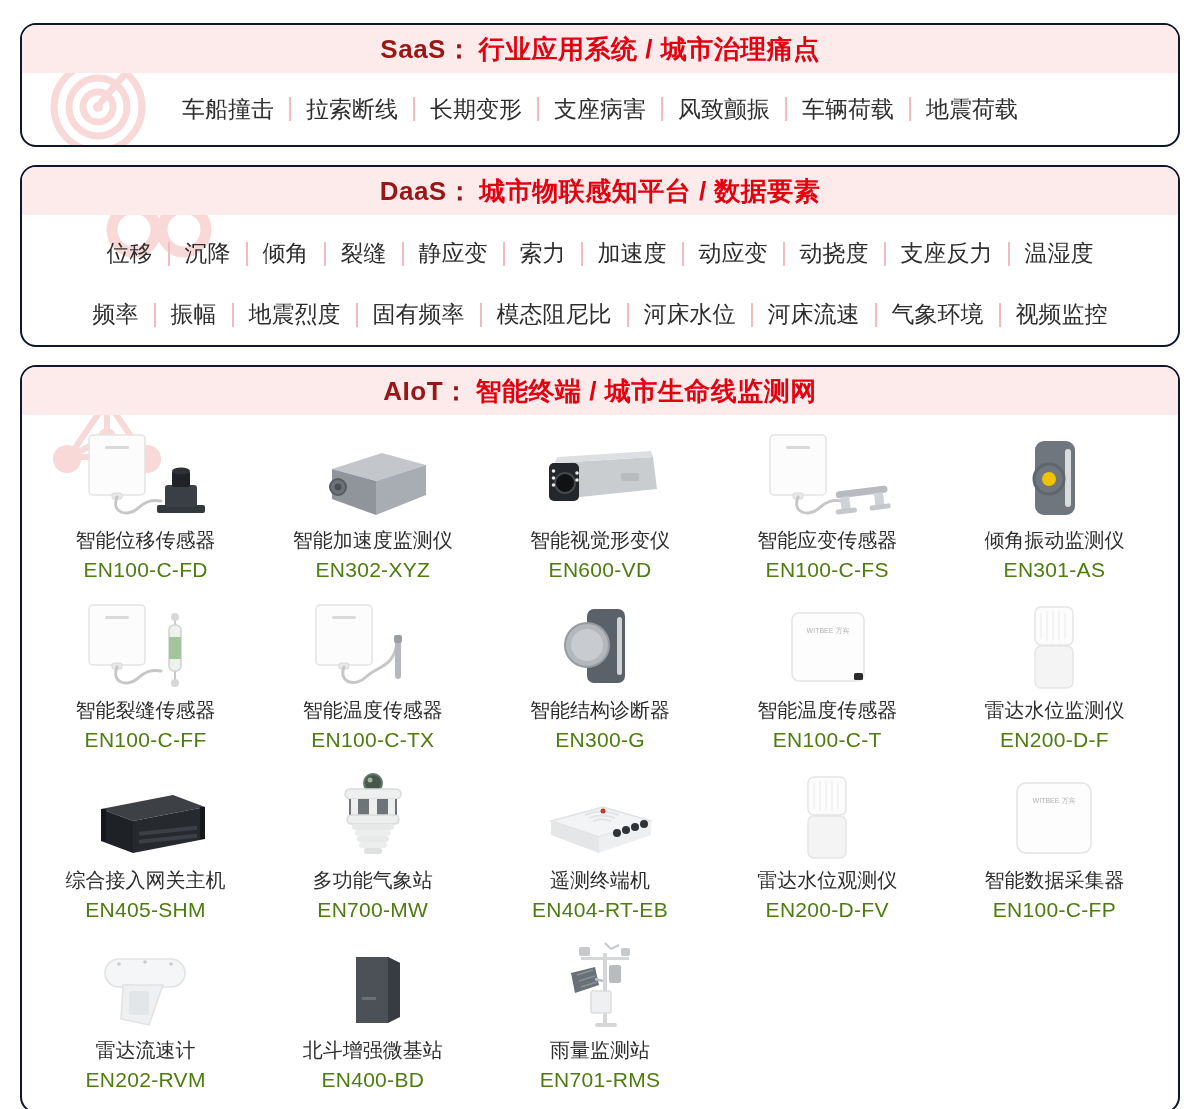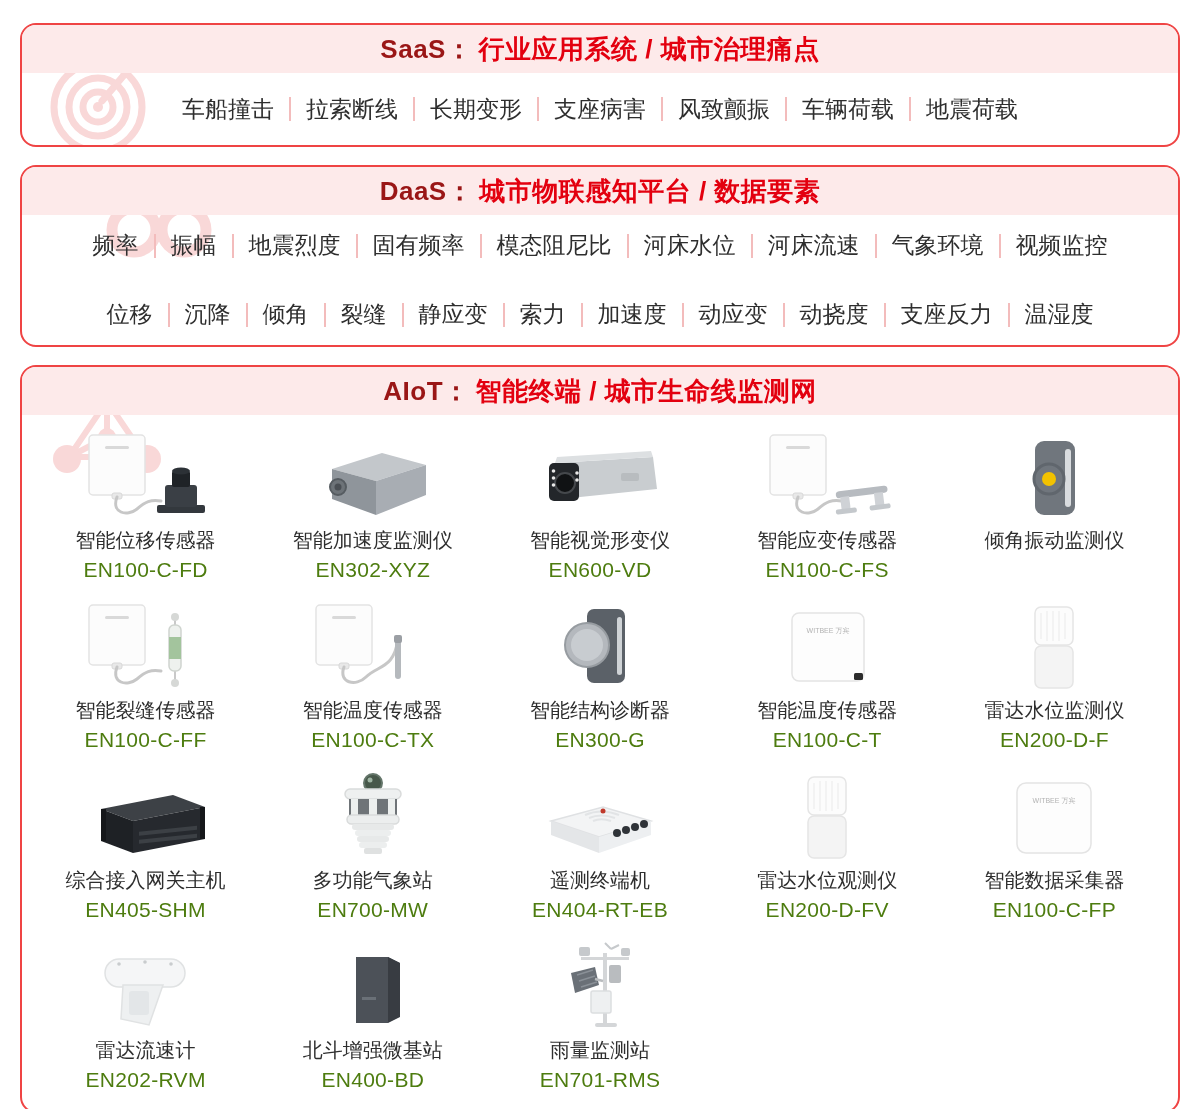--- a/index.html
+++ b/index.html
@@ -1,19 +1,19 @@
 <!DOCTYPE html>
 <html><head>
 <meta charset="utf-8">
 <style>
   html,body { margin:0; padding:0; background:#ffffff; }
   body { width:1200px; height:1109px; font-family:"Liberation Sans","DejaVu Sans",sans-serif; color:#2e2e2e; }
   .page { padding:23px 20px 0 20px; box-sizing:border-box; }
 
-  .panel { position:relative; border:2px solid #ef4444; border-radius:16px; background:#fff; overflow:hidden; box-sizing:border-box; }
+  .panel { position:relative; border:2px solid #0f172a; border-radius:16px; background:#fff; overflow:hidden; box-sizing:border-box; }
   .panel + .panel { margin-top:18px; }
   .panel-header { height:48px; background:#fdeaea; display:flex; align-items:center; justify-content:center; position:relative; z-index:1; }
   .panel-title { font-size:26px; font-weight:700; color:#e3000f; letter-spacing:0.5px; white-space:nowrap; }
   .panel-title .prefix { color:#9a1616; margin-right:6px; }
 
   .deco { position:absolute; pointer-events:none; z-index:0; }
   .deco-saas { left:28px; top:26px; }
   .deco-daas { left:82px; top:32px; }
   .deco-aiot { left:30px; top:12px; }
 
@@ -93,48 +93,48 @@
       <g fill="none" stroke="#f9d8d8" stroke-width="11">
         <circle cx="30" cy="31" r="22"></circle>
         <circle cx="80" cy="31" r="22"></circle>
       </g>
     </svg>
     <div class="panel-header">
       <div class="panel-title">
         <span class="prefix">DaaS：</span><span>城市物联感知平台 / 数据要素</span>
       </div>
     </div>
-    <div class="tagrow">
-      <ul class="tags">
-        <li>频率</li>
-        <li>振幅</li>
-        <li>地震烈度</li>
-        <li>固有频率</li>
-        <li>模态阻尼比</li>
-        <li>河床水位</li>
-        <li>河床流速</li>
-        <li>气象环境</li>
-        <li>视频监控</li>
-      </ul>
-    </div>
     <div class="tagrow" style="margin-top:8px;">
       <ul class="tags">
         <li>位移</li>
         <li>沉降</li>
         <li>倾角</li>
         <li>裂缝</li>
         <li>静应变</li>
         <li>索力</li>
         <li>加速度</li>
         <li>动应变</li>
         <li>动挠度</li>
         <li>支座反力</li>
         <li>温湿度</li>
       </ul>
     </div>
+    <div class="tagrow">
+      <ul class="tags">
+        <li>频率</li>
+        <li>振幅</li>
+        <li>地震烈度</li>
+        <li>固有频率</li>
+        <li>模态阻尼比</li>
+        <li>河床水位</li>
+        <li>河床流速</li>
+        <li>气象环境</li>
+        <li>视频监控</li>
+      </ul>
+    </div>
   </section>
 
   <section class="panel panel-aiot">
     <svg class="deco deco-aiot" width="110" height="100" viewBox="0 0 110 100">
       <g stroke="#f9d8d8" stroke-width="6" fill="none">
         <path d="M55 22 L17 78 M55 22 L93 78 M17 78 L93 78 M55 22 L55 58 M55 58 L17 78 M55 58 L93 78"></path>
       </g>
       <circle cx="55" cy="20" r="14" fill="#f9d8d8"></circle>
       <circle cx="15" cy="80" r="14" fill="#f9d8d8"></circle>
       <circle cx="95" cy="80" r="14" fill="#f9d8d8"></circle>
@@ -217,20 +217,21 @@
       <div class="product">
         <div class="img-box">
           <svg width="150" height="96" viewBox="0 0 150 96">
             <rect x="56" y="12" width="40" height="74" rx="9" fill="#70767d"></rect>
             <rect x="86" y="20" width="6" height="58" rx="3" fill="#d9dcdf"></rect>
             <circle cx="70" cy="50" r="15" fill="none" stroke="#60666d" stroke-width="3"></circle>
             <circle cx="70" cy="50" r="7" fill="#f2c200"></circle>
           </svg>
         </div>
         <div class="p-name">倾角振动监测仪</div>
+        <div class="p-model">EN301-AS</div>
       </div>
 
       <div class="product">
         <div class="img-box">
           <svg width="150" height="96" viewBox="0 0 150 96">
             <use href="#g-panel"></use>
               <use href="#g-cable"></use>
             <path d="M104 18 V84" stroke="#c9c9c9" stroke-width="2"></path>
             <rect x="98" y="26" width="12" height="46" rx="5" fill="#eef1ee" stroke="#cfd4cf" stroke-width="1.5"></rect>
             <rect x="98" y="38" width="12" height="22" fill="#a3c49d"></rect>

